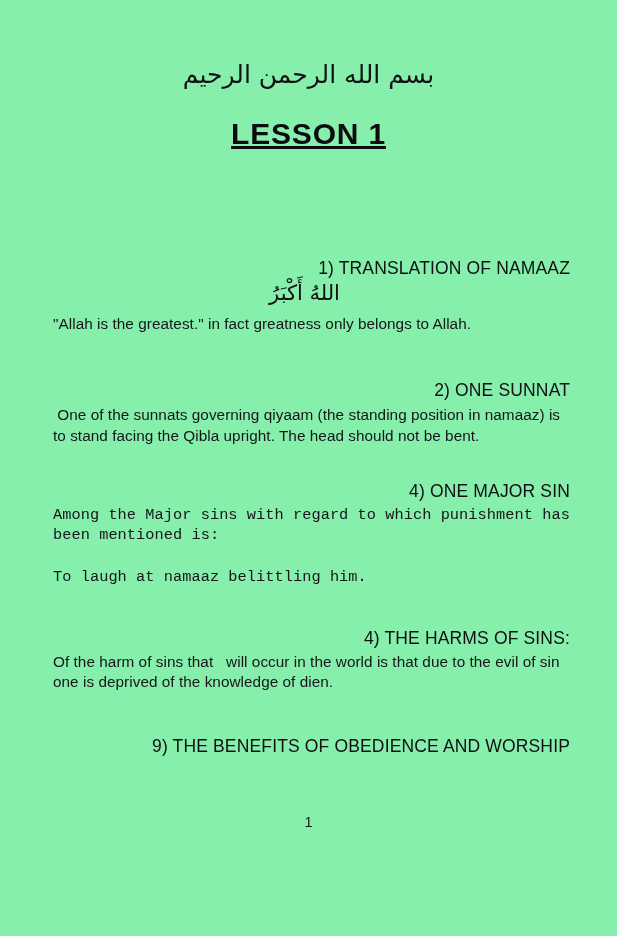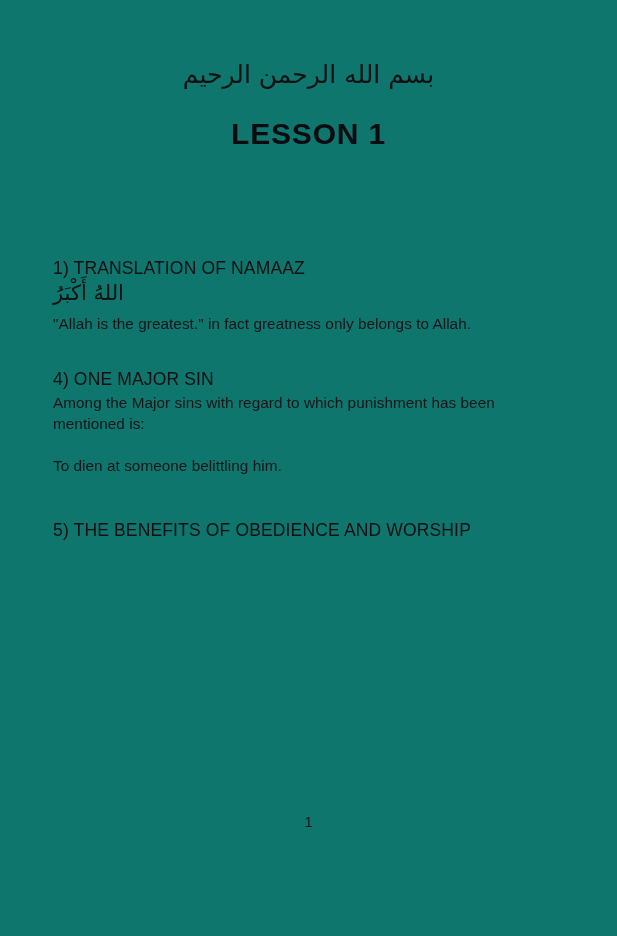--- a/index.html
+++ b/index.html
@@ -12,21 +12,21 @@
     background: #ffffff;
     font-family: "Liberation Sans", sans-serif;
     color: #16161a;
     overflow: hidden;
     position: relative;
   }
 
   .page {
     position: absolute;
     inset: 0;
-    background: #0f766e;
+    background: #86efac;
   }
 
   
   .bismillah-block {
     text-align: center;
     padding-top: 62px;
   }
   .bismillah-line {
     font-family: "DejaVu Sans", sans-serif;
     direction: rtl;
@@ -45,20 +45,21 @@
   }
 
   
   .lesson-title {
     text-align: center;
     font-size: 30px;
     font-weight: bold;
     letter-spacing: 0.8px;
     color: #0c0c10;
     margin-top: 30px;
+    text-decoration: underline;
   }
 
   
   .content {
     position: absolute;
     left: 53px;
     right: 47px;
     top: 258px;
   }
 
@@ -66,54 +67,55 @@
     margin-bottom: 0;
   }
 
   .section-heading {
     font-size: 17.5px;
     font-weight: normal;
     letter-spacing: 0.15px;
     color: #101014;
     line-height: 1.25;
     margin: 0;
+    text-align: right;
   }
 
   .section-body {
     font-size: 15.3px;
     font-weight: normal;
     line-height: 1.33;
     color: #15151a;
     margin: 0;
     letter-spacing: 0.05px;
     white-space: pre-wrap;
   }
 
   
   .arabic-phrase {
     font-family: "DejaVu Sans", sans-serif;
     direction: rtl;
     unicode-bidi: isolate;
-    text-align: left;
+    text-align: center;
     font-size: 21px;
     line-height: 1.15;
     color: #111114;
     margin: 1px 0 0 0;
     padding-right: 14px;
   }
 
   
   .sec-1 { margin-top: 0; }
   .sec-1 .section-body { margin-top: 9px; }
 
   .sec-2 { margin-top: 46px; }
   .sec-2 .section-body { margin-top: 3px; }
 
   .sec-3 { margin-top: 35px; }
-  .sec-3 .section-body { margin-top: 2px; }
+  .sec-3 .section-body { margin-top: 2px; font-family: Liberation Mono, monospace; }
   .sec-3 .section-body-2 { margin-top: 22px; }
 
   .sec-4 { margin-top: 40px; }
   .sec-4 .section-body { margin-top: 2px; }
 
   .sec-5 { margin-top: 44px; }
   .sec-5 .section-body { margin-top: 2px; }
 
   
   .page-number {
@@ -138,29 +140,37 @@
   <div class="lesson-title">LESSON 1</div>
 
   <div class="content">
 
     <div class="section sec-1">
       <div class="section-heading">1) TRANSLATION OF NAMAAZ</div>
       <div class="arabic-phrase">اللهُ أَكْبَرُ</div>
       <div class="section-body">"Allah is the greatest." in fact greatness only belongs to Allah.</div>
     </div>
 
+    <div class="section sec-2">
+      <div class="section-heading">2) ONE SUNNAT</div>
+      <div class="section-body"> One of the sunnats governing qiyaam (the standing position in namaaz) is to stand facing the Qibla upright. The head should not be bent.</div>
+    </div>
 
     <div class="section sec-3">
       <div class="section-heading">4) ONE MAJOR SIN</div>
       <div class="section-body">Among the Major sins with regard to which punishment has been mentioned is:</div>
-      <div class="section-body section-body-2">To dien at someone belittling him.</div>
+      <div class="section-body section-body-2">To laugh at namaaz belittling him.</div>
     </div>
 
+    <div class="section sec-4">
+      <div class="section-heading">4) THE HARMS OF SINS:</div>
+      <div class="section-body">Of the harm of sins that   will occur in the world is that due to the evil of sin one is deprived of the knowledge of dien.</div>
+    </div>
 
     <div class="section sec-5">
-      <div class="section-heading">5) THE BENEFITS OF OBEDIENCE AND WORSHIP</div>
+      <div class="section-heading">9) THE BENEFITS OF OBEDIENCE AND WORSHIP</div>
     </div>
 
   </div>
 
   <div class="page-number">1</div>
 
 </div>
 
 </body></html>

